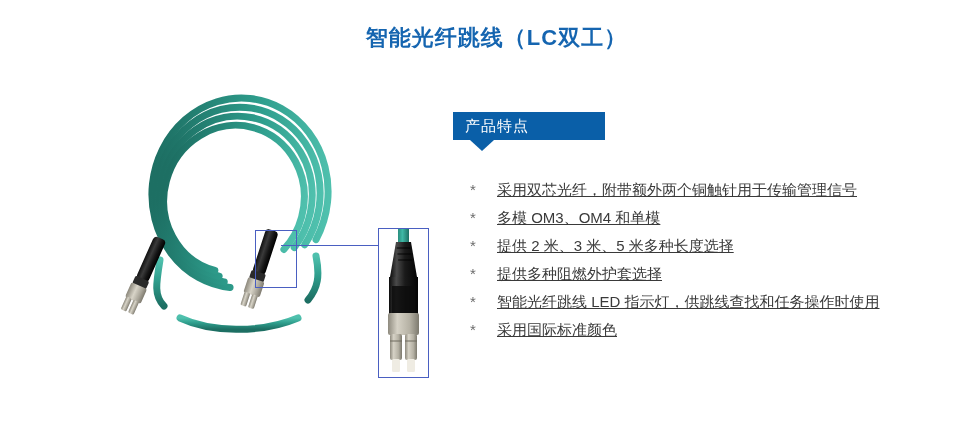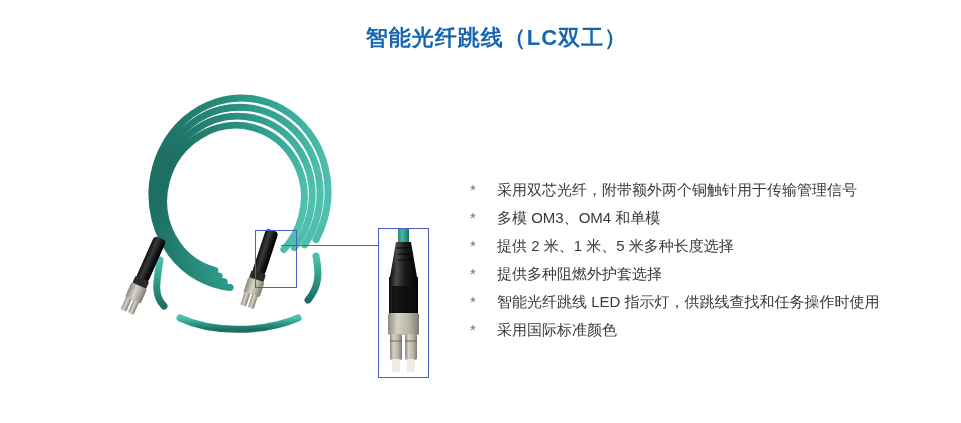--- a/index.html
+++ b/index.html
@@ -126,20 +126,21 @@
   .feature-marker {
     position: absolute;
     left: 8px;
     top: 0;
     color: #6b6b6b;
     font-size: 15px;
     line-height: 28px;
   }
   .feature-text {
     display: block;
+    text-decoration: underline;
   }
 </style>
 </head>
 <body>
 
 <div class="page-title">智能光纤跳线（LC双工）</div>
 
 <div class="photo-area">
 
   <svg class="coil-svg" width="330" height="300" viewBox="0 0 330 300">
@@ -238,33 +239,37 @@
     <rect x="13" y="130" width="8" height="13" rx="1.5" fill="#efece3"></rect>
     <rect x="28" y="130" width="8" height="13" rx="1.5" fill="#efece3"></rect>
     <g stroke="#6e6a5f" stroke-width="1">
       <line x1="11" y1="112" x2="23" y2="112"></line>
       <line x1="26" y1="112" x2="38" y2="112"></line>
     </g>
   </svg>
 </div>
 
 <div class="features">
+  <div class="banner">
+    <span>产品特点</span>
+    <span class="banner-tail"></span>
+  </div>
 
   <ul class="feature-list">
     <li class="feature-item">
       <span class="feature-marker">*</span>
       <span class="feature-text">采用双芯光纤，附带额外两个铜触针用于传输管理信号</span>
     </li>
     <li class="feature-item">
       <span class="feature-marker">*</span>
       <span class="feature-text">多模 OM3、OM4 和单模</span>
     </li>
     <li class="feature-item">
       <span class="feature-marker">*</span>
-      <span class="feature-text">提供 2 米、1 米、5 米多种长度选择</span>
+      <span class="feature-text">提供 2 米、3 米、5 米多种长度选择</span>
     </li>
     <li class="feature-item">
       <span class="feature-marker">*</span>
       <span class="feature-text">提供多种阻燃外护套选择</span>
     </li>
     <li class="feature-item">
       <span class="feature-marker">*</span>
       <span class="feature-text">智能光纤跳线 LED 指示灯，供跳线查找和任务操作时使用</span>
     </li>
     <li class="feature-item">

